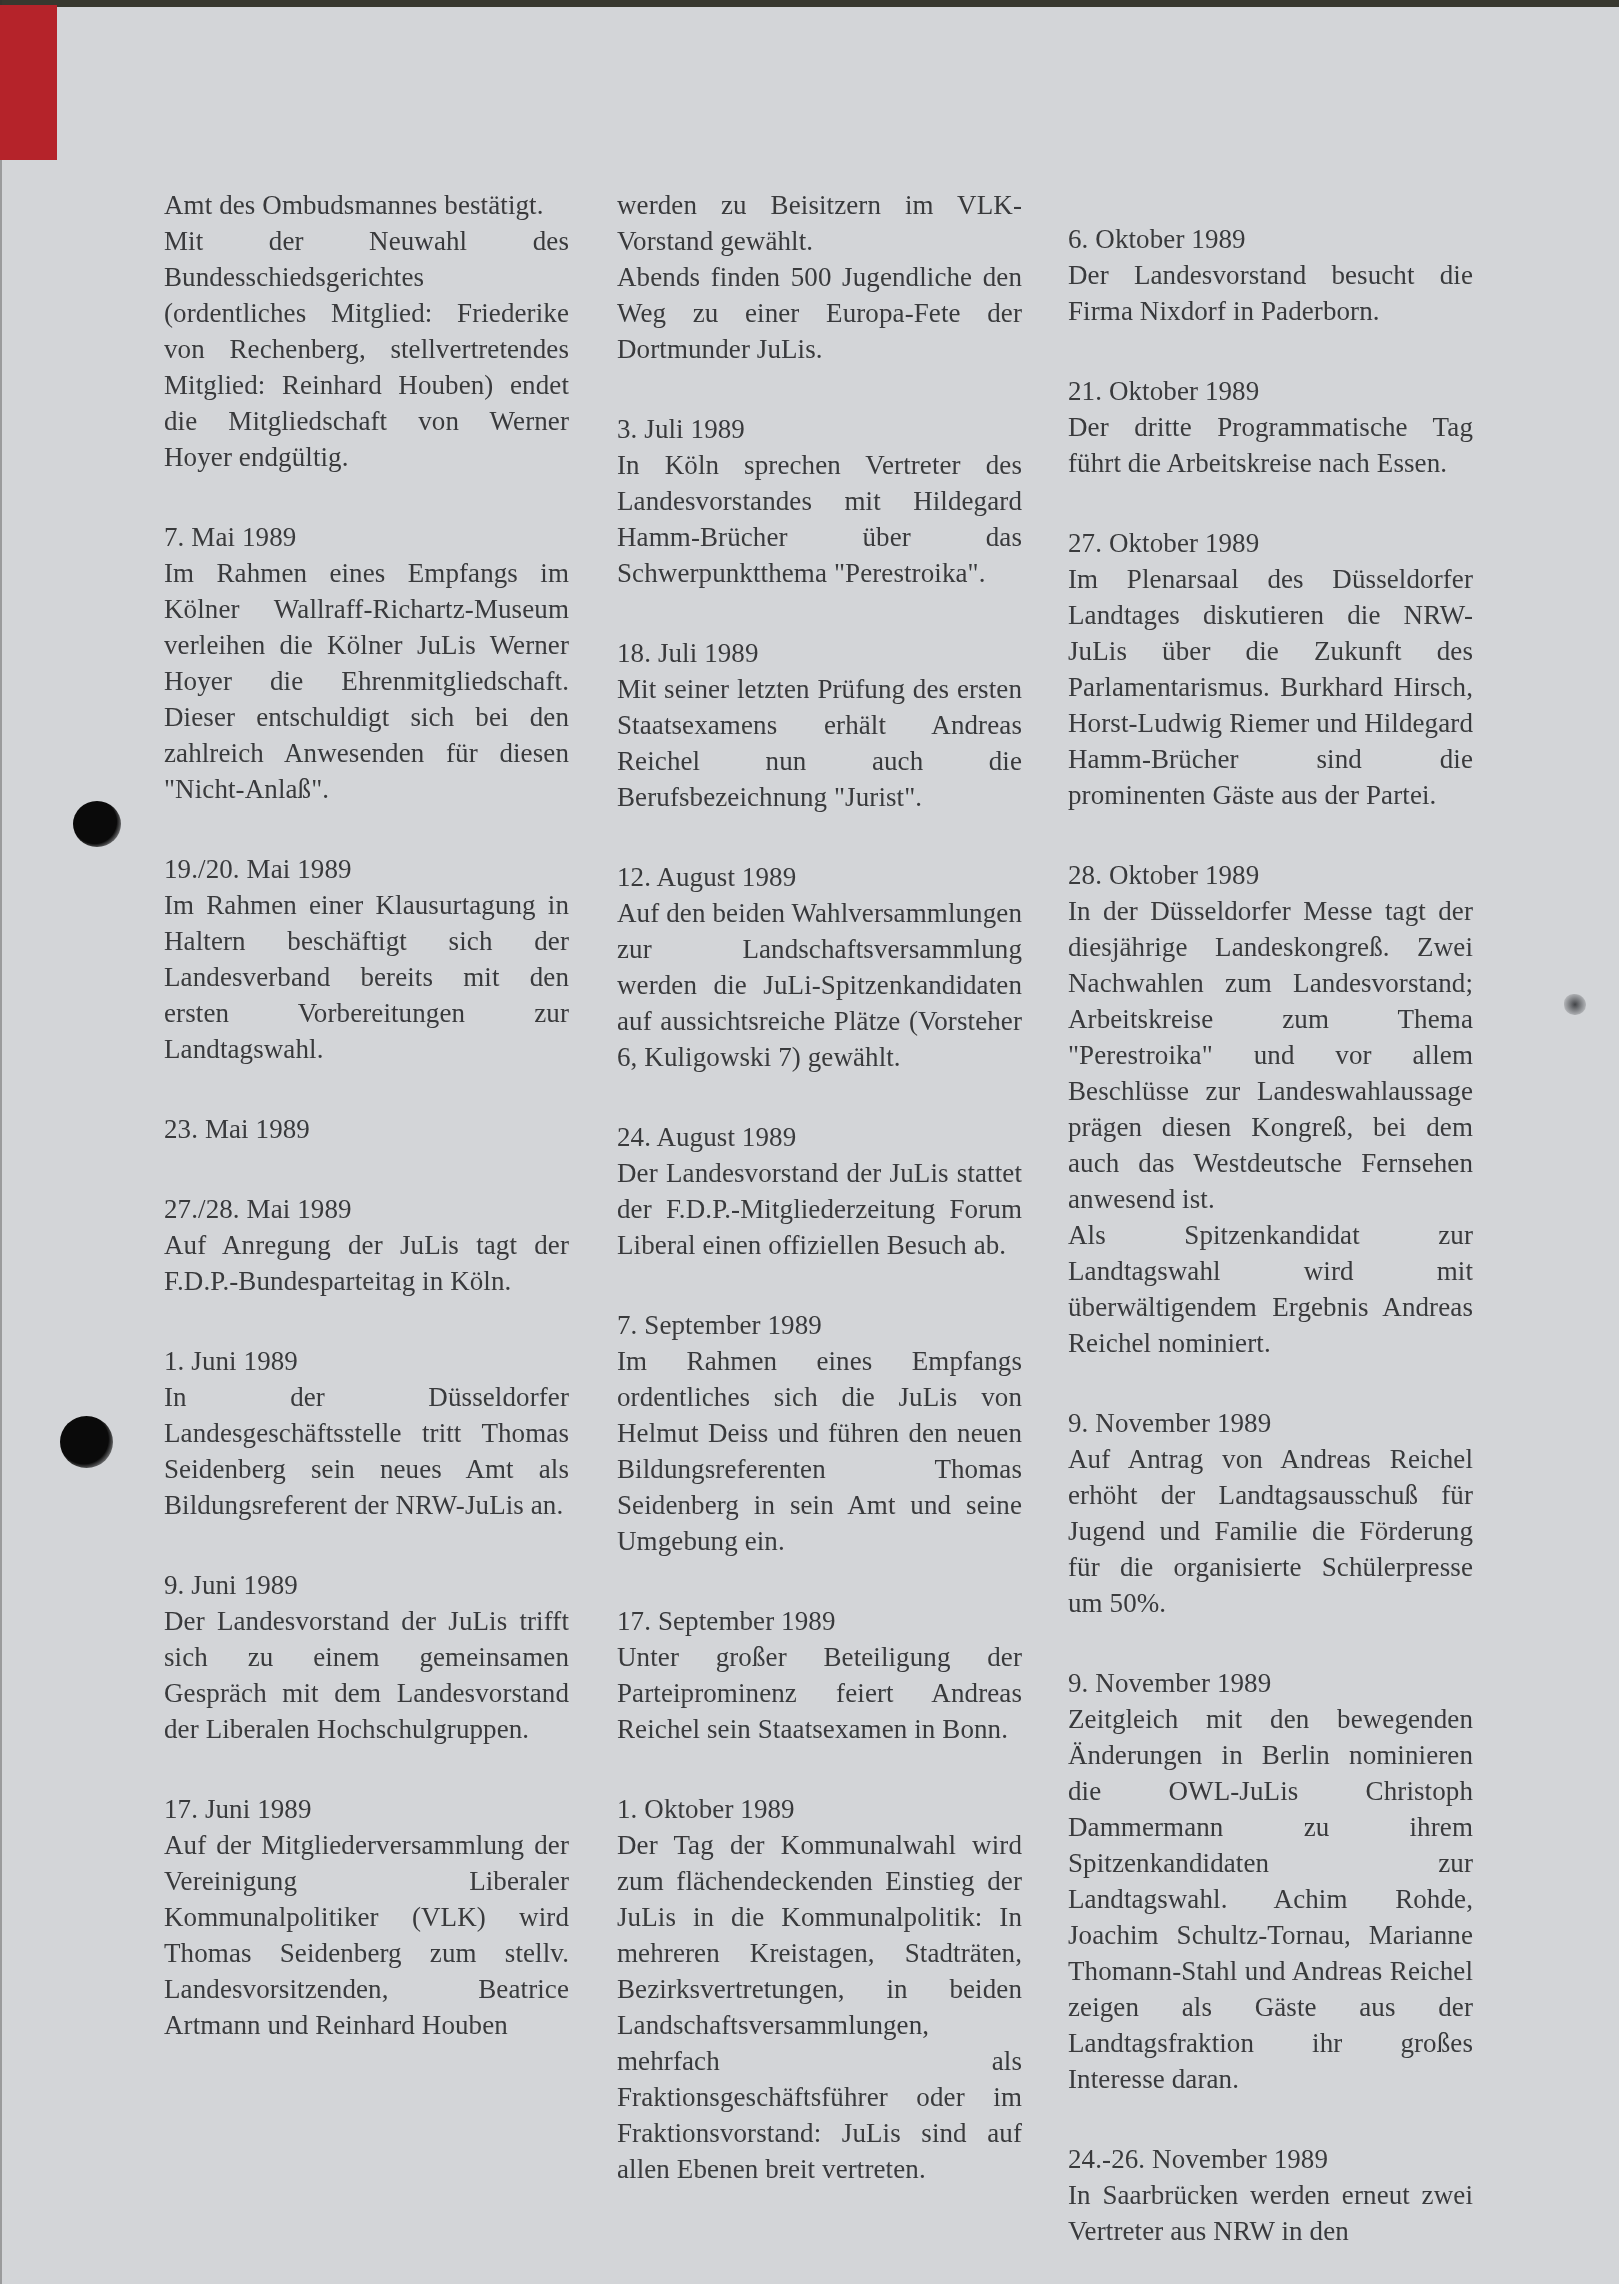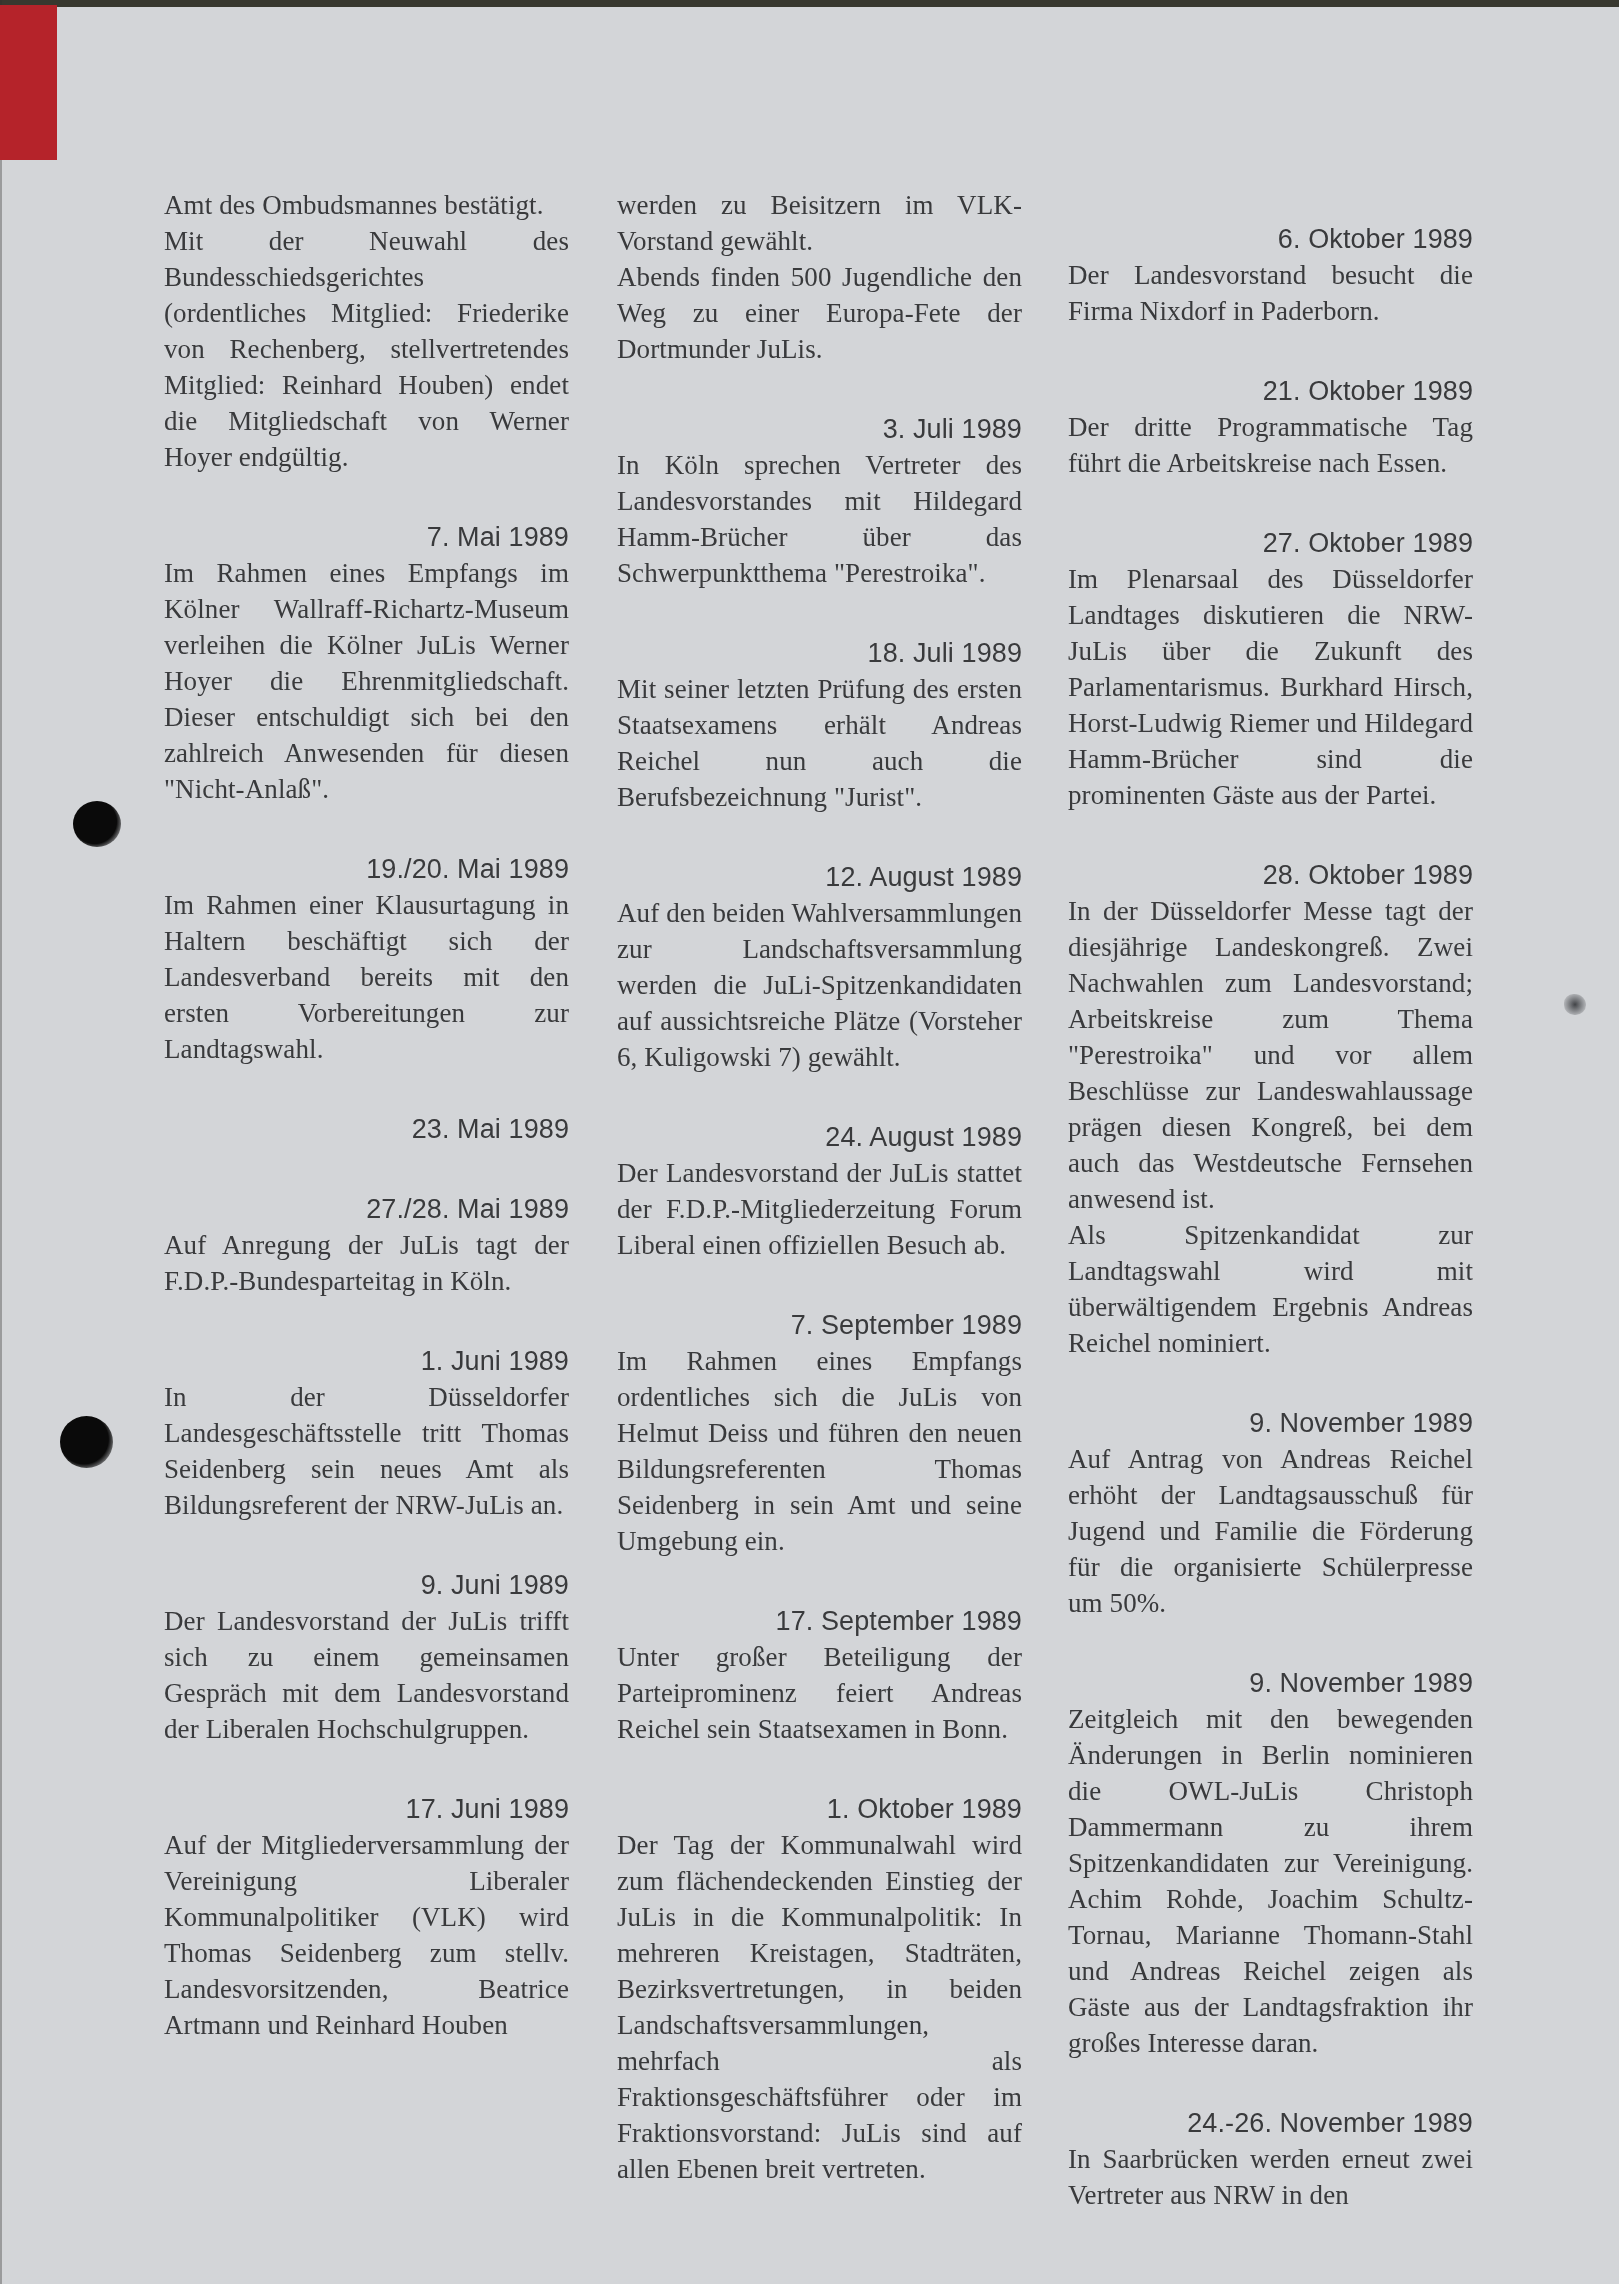--- a/index.html
+++ b/index.html
@@ -56,21 +56,21 @@
     font-size: 27px;
     line-height: 36px;
     letter-spacing: 0.1px;
     text-align: justify;
   }
   #col-0 { left: 164px;  top: 187px; }
   #col-1 { left: 617px;  top: 187px; }
   #col-2 { left: 1068px; top: 221px; }
   .entry { margin-top: 44px; }
   .entry:first-child { margin-top: 0; }
-  .entry-date { text-align: right; }
+  .entry-date { text-align: left; font-family: Liberation Serif, serif; }
   .entry-para { text-align: justify; font-family: Liberation Serif, serif; }
 </style>
 </head>
 <body>
 
 <div class="page-root">
   <div class="scan-edge-top"></div>
   <div class="scan-edge-left"></div>
   <div class="red-tab"></div>
   <div class="hole hole-1"></div>
@@ -161,21 +161,21 @@
         <div class="entry-date">28. Oktober 1989</div>
         <div class="entry-para">In der Düsseldorfer Messe tagt der diesjährige Landeskongreß. Zwei Nachwahlen zum Landesvorstand; Arbeitskreise zum Thema "Perestroika" und vor allem Beschlüsse zur Landeswahlaussage prägen diesen Kongreß, bei dem auch das Westdeutsche Fernsehen anwesend ist.</div>
         <div class="entry-para">Als Spitzenkandidat zur Landtagswahl wird mit überwältigendem Ergebnis Andreas Reichel nominiert.</div>
       </div>
       <div class="entry">
         <div class="entry-date">9. November 1989</div>
         <div class="entry-para">Auf Antrag von Andreas Reichel erhöht der Landtagsausschuß für Jugend und Familie die Förderung für die organisierte Schülerpresse um 50%.</div>
       </div>
       <div class="entry">
         <div class="entry-date">9. November 1989</div>
-        <div class="entry-para">Zeitgleich mit den bewegenden Änderungen in Berlin nominieren die OWL-JuLis Christoph Dammermann zu ihrem Spitzenkandidaten zur Vereinigung. Achim Rohde, Joachim Schultz-Tornau, Marianne Thomann-Stahl und Andreas Reichel zeigen als Gäste aus der Landtagsfraktion ihr großes Interesse daran.</div>
+        <div class="entry-para">Zeitgleich mit den bewegenden Änderungen in Berlin nominieren die OWL-JuLis Christoph Dammermann zu ihrem Spitzenkandidaten zur Landtagswahl. Achim Rohde, Joachim Schultz-Tornau, Marianne Thomann-Stahl und Andreas Reichel zeigen als Gäste aus der Landtagsfraktion ihr großes Interesse daran.</div>
       </div>
       <div class="entry">
         <div class="entry-date">24.-26. November 1989</div>
         <div class="entry-para">In Saarbrücken werden erneut zwei Vertreter aus NRW in den</div>
       </div>
     </div>
 </div>
 
 
 </body></html>

